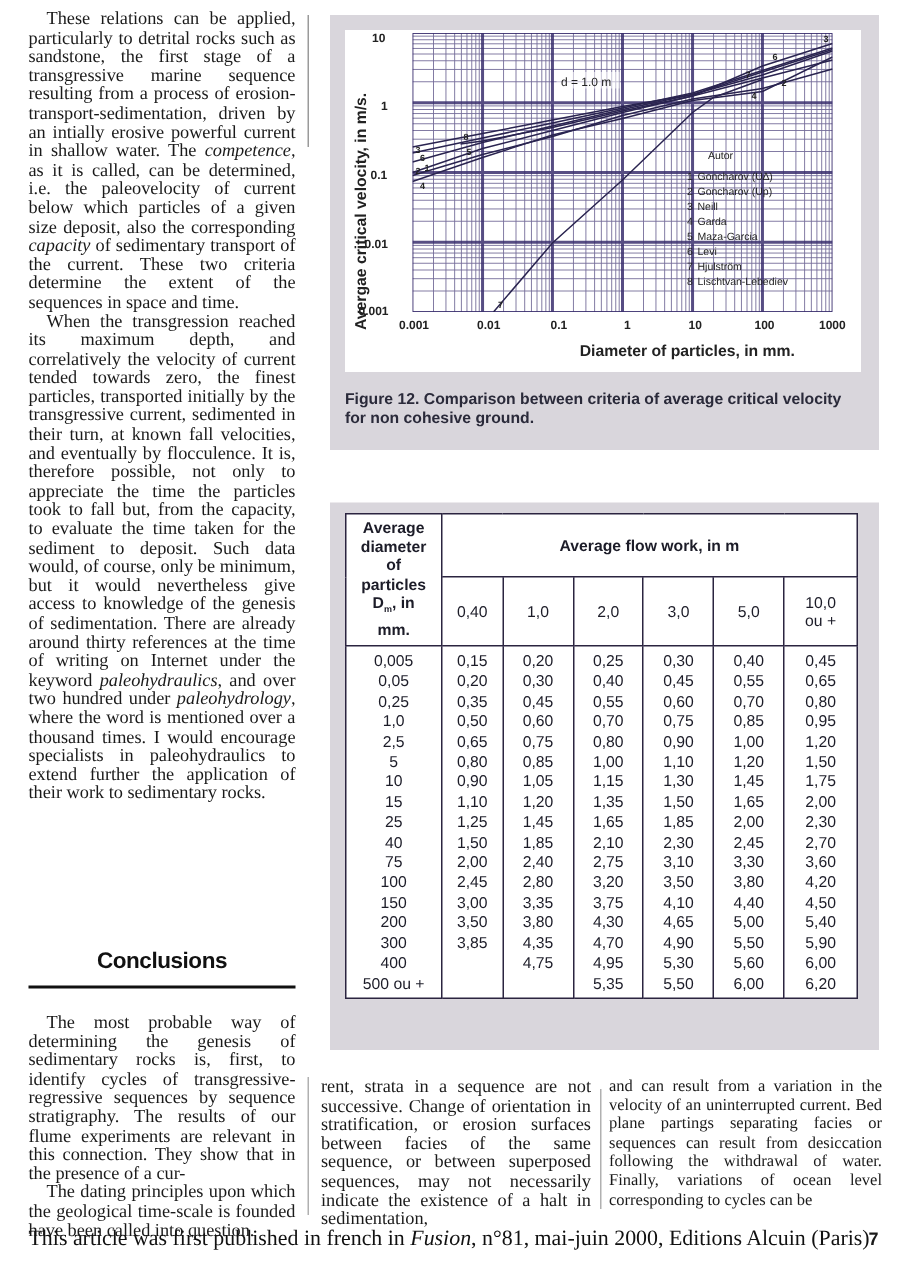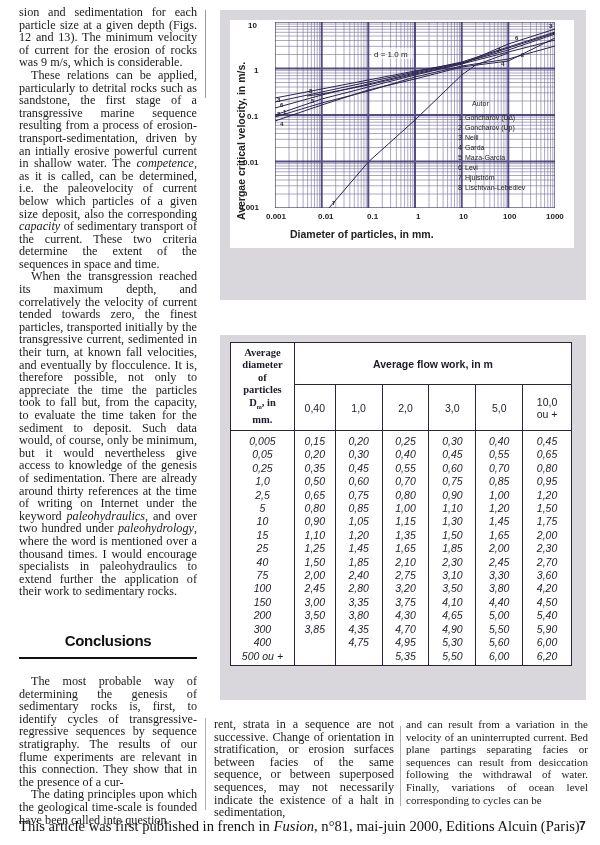--- a/index.html
+++ b/index.html
@@ -42,54 +42,53 @@
     position: absolute; left: 10px; font-family: "Liberation Sans", sans-serif;
     font-weight: bold; font-size: 10.5px; line-height: 12.5px; color: #2a2a3a; width: 344px;
   }
 
   .y-label {
     position: absolute; left: 5px; top: 200px; transform-origin: left top; transform: rotate(-90deg);
     font-family: "Liberation Sans", sans-serif; font-weight: bold; font-size: 10.5px; color: #222;
     white-space: nowrap;
   }
   .x-label {
-    position: absolute; left: 60px; top: 226px; width: 240px; text-align: left;
+    position: absolute; left: 60px; top: 226px; width: 240px; text-align: right;
     font-family: "Liberation Sans", sans-serif; font-weight: bold; font-size: 10.5px; color: #222;
   }
   .tick { position: absolute; font-family: "Liberation Sans", sans-serif; font-weight: bold; font-size: 8px; color: #222; }
 
   table.vel {
     position: absolute; left: 10px; top: 7px; width: 342px;
     border-collapse: collapse; background: #fff;
     font-family: "Liberation Sans", sans-serif; font-size: 10.5px; color: #1c1c28;
   }
   table.vel th, table.vel td { border: 1.2px solid #2b2440; text-align: center; }
   table.vel th { font-weight: normal; }
   table.vel th.hdr-bold { font-weight: bold; }
-  table.vel td.body { border-top: 1.5px solid #2b2440; border-bottom: 1.5px solid #2b2440; padding: 4px 0 2px; line-height: 13.4px; vertical-align: top; font-style: italic; }
+  table.vel td.body { border-top: 1.5px solid #2b2440; border-bottom: 1.5px solid #2b2440; padding: 4px 0 2px; line-height: 13.4px; vertical-align: top; }
 
   .col-mid {
     position: absolute; left: 214px; top: 718px; width: 180px;
     font-size: 12.2px; line-height: 12.6px; text-align: justify;
   }
   .col-right {
     position: absolute; left: 406px; top: 718px; width: 182px;
     font-size: 11px; line-height: 12.6px; text-align: justify;
   }
   .footer {
     position: absolute; left: 19px; top: 818px; width: 570px;
     font-size: 14.6px; color: #111; white-space: nowrap;
   }
   .page-num { position: absolute; left: 579px; top: 819px; font-family: "Liberation Sans", sans-serif; font-weight: bold; font-size: 12px; }
 </style>
 </head>
 <body>
 
 <div class="col-left">
-  <p class="noindent">sion and sedimentation for each particle size at a given depth (Figs. 12 and 13). The minimum velocity of current for the erosion of rocks was 9 m/s, which is considerable.</p>
   <p><span>These relations can  be applied, particularly to detrital rocks such as sandstone, the first stage of a transgressive marine sequence resulting from a process of erosion-transport-sedimentation, driven by an intially erosive powerful current in shallow water. The </span><i>competence</i><span>, as it is called, can be determined, i.e. the paleovelocity of current below which particles of a given size deposit, also the corresponding </span><i>capacity</i><span> of sedimentary transport of the current. These two criteria determine the extent of the sequences in space and time.</span></p>
   <p><span>When the transgression reached its maximum depth, and correlatively the velocity of current tended towards zero, the finest particles, transported initially by the transgressive current, sedimented in their turn, at known fall velocities, and eventually by flocculence. It is, therefore possible, not only to appreciate the time the particles took to fall but, from the capacity, to evaluate the time taken for the sediment to deposit. Such data would, of course, only be minimum, but it would nevertheless give access to knowledge of the genesis of sedimentation. There are already around thirty references at the time of writing on Internet under the keyword </span><i>paleohydraulics</i><span>, and over two hundred under </span><i>paleohydrology</i><span>, where the word is mentioned over a thousand times. I would encourage specialists in paleohydraulics to extend further the application of their work to sedimentary rocks.</span></p>
 </div>
 
 <div class="col-rule"></div>
 
 <div class="heading">Conclusions</div>
 <div class="heading-rule"></div>
 
 <div class="col-left-2">
@@ -258,27 +257,30 @@
     <span class="tick" style="left:36px;top:192px;">0.001</span>
     <span class="tick" style="left:88px;top:192px;">0.01</span>
     <span class="tick" style="left:137px;top:192px;">0.1</span>
     <span class="tick" style="left:186px;top:192px;">1</span>
     <span class="tick" style="left:229px;top:192px;">10</span>
     <span class="tick" style="left:273px;top:192px;">100</span>
     <span class="tick" style="left:316px;top:192px;">1000</span>
 
     <div class="x-label" style="top:208px;">Diameter of particles, in mm.</div>
   </div>
+  <div class="caption" style="top:250px;">
+    <span>Figure 12.</span><span> Comparison between criteria of average critical velocity for non cohesive ground.</span>
+  </div>
 </div>
 
 <div class="panel panel-fig13">
   <table class="vel">
     <tbody>
         <tr>
-      <th rowspan="2" class="hdr-bold" style="width:64px;line-height:12.5px;padding:0 0;font-family:Liberation Serif, serif;">
+      <th rowspan="2" class="hdr-bold" style="width:64px;line-height:12.5px;padding:0 0;">
         <span>Average</span><br>
         <span>diameter</span><br>
         <span>of</span><br>
         <span>particles</span><br>
         <span>D</span><sub style="font-size:6px;">m</sub><span>, in</span><br>
         <span>mm.</span>
       </th>
       <th colspan="6" class="hdr-bold" style="height:42px;">Average flow work, in m</th>
     </tr>
     <tr style="height:46px;">

